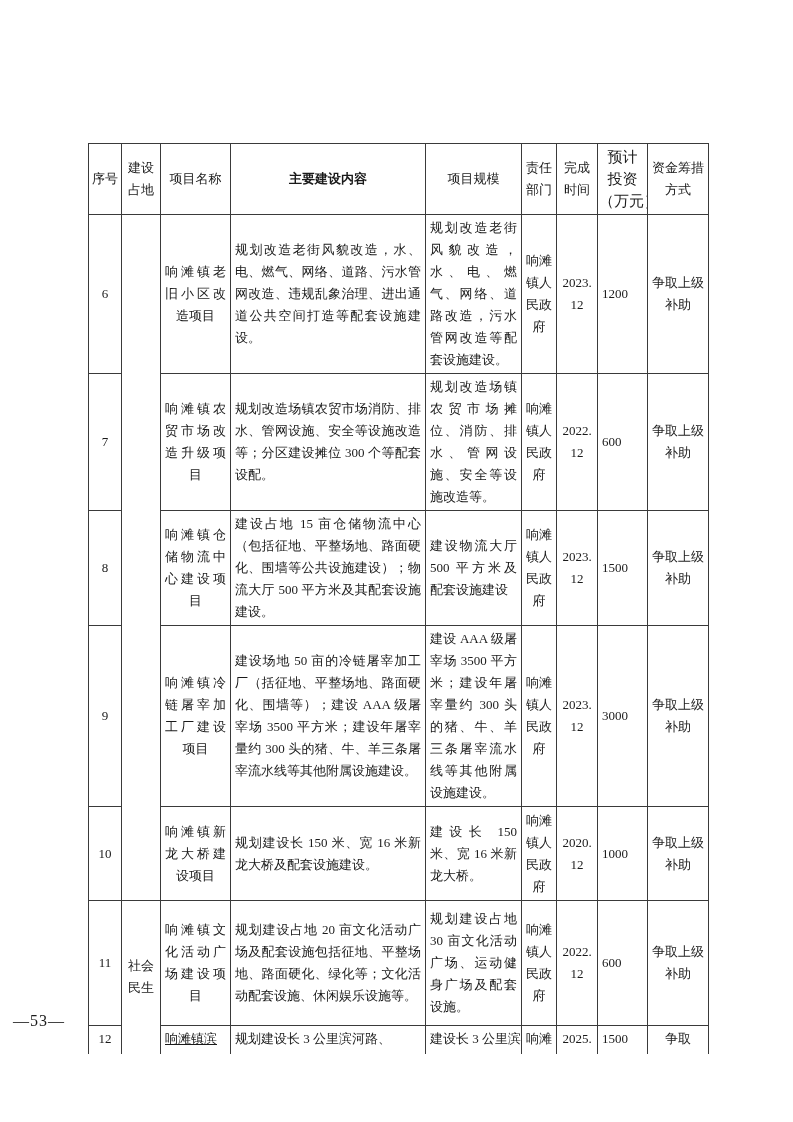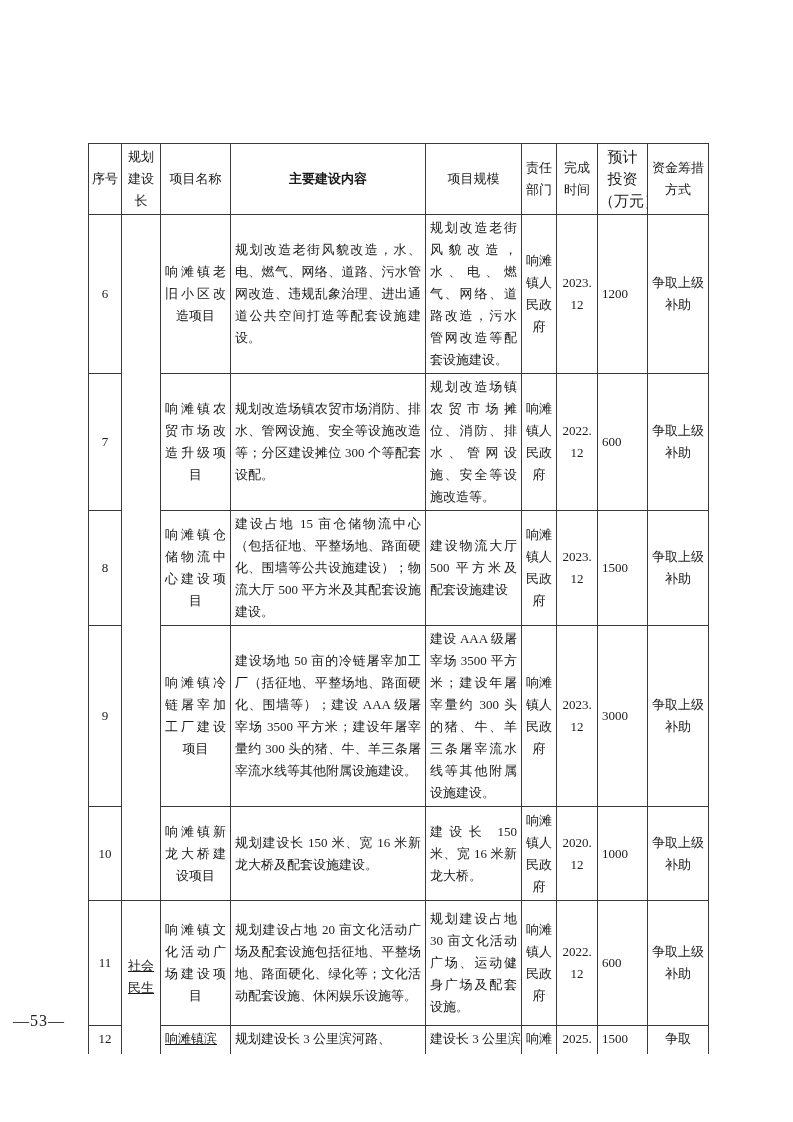--- a/index.html
+++ b/index.html
@@ -47,21 +47,21 @@
   .c-dept   { text-align: center; padding: 2px 1px; }
   .c-time   { text-align: center; word-break: break-all; padding: 2px 2px; margin-left: 36px; }
   .c-invest { text-align: left; padding: 2px 1px; }
   .c-fund   { text-align: center; padding: 2px 12px; }
   th.c-invest { font-size: 15px; white-space: pre-line; word-break: keep-all; }
   tr.clipped td {
     border-bottom: none;
     vertical-align: top;
     white-space: nowrap;
   }
-  td.no-bottom { border-bottom: none; text-decoration: underline; }
+  td.no-bottom { border-bottom: none; }
   .page-num {
     position: absolute;
     left: 13px; top: 1012px;
     width: 100%;
     text-align: left;
     font-size: 16px;
     letter-spacing: 1px;
     color: #1a1a1a;
   }
 </style>
@@ -78,21 +78,21 @@
         <col style="width:195px">
           <col style="width:96px">
           <col style="width:35px">
         <col style="width:41px">
           <col style="width:50px">
           <col style="width:61px">
       </colgroup>
       <tbody>
           <tr style="height:62px">
         <th class="c-no">序号</th>
-        <th class="c-type">规划建设长</th>
+        <th class="c-type">建设占地</th>
         <th class="c-name" style="text-align:center;text-align-last:center;">项目名称</th>
         <th class="c-content" style="text-align:center;font-weight:bold;">主要建设内容</th>
         <th class="c-scale" style="text-align:center;font-size:13px;">项目规模</th>
         <th class="c-dept">责任部门</th>
         <th class="c-time">完成时间</th>
         <th class="c-invest">预计
 投资
 （万元）</th>
         <th class="c-fund">资金筹措方式</th>
       </tr>

